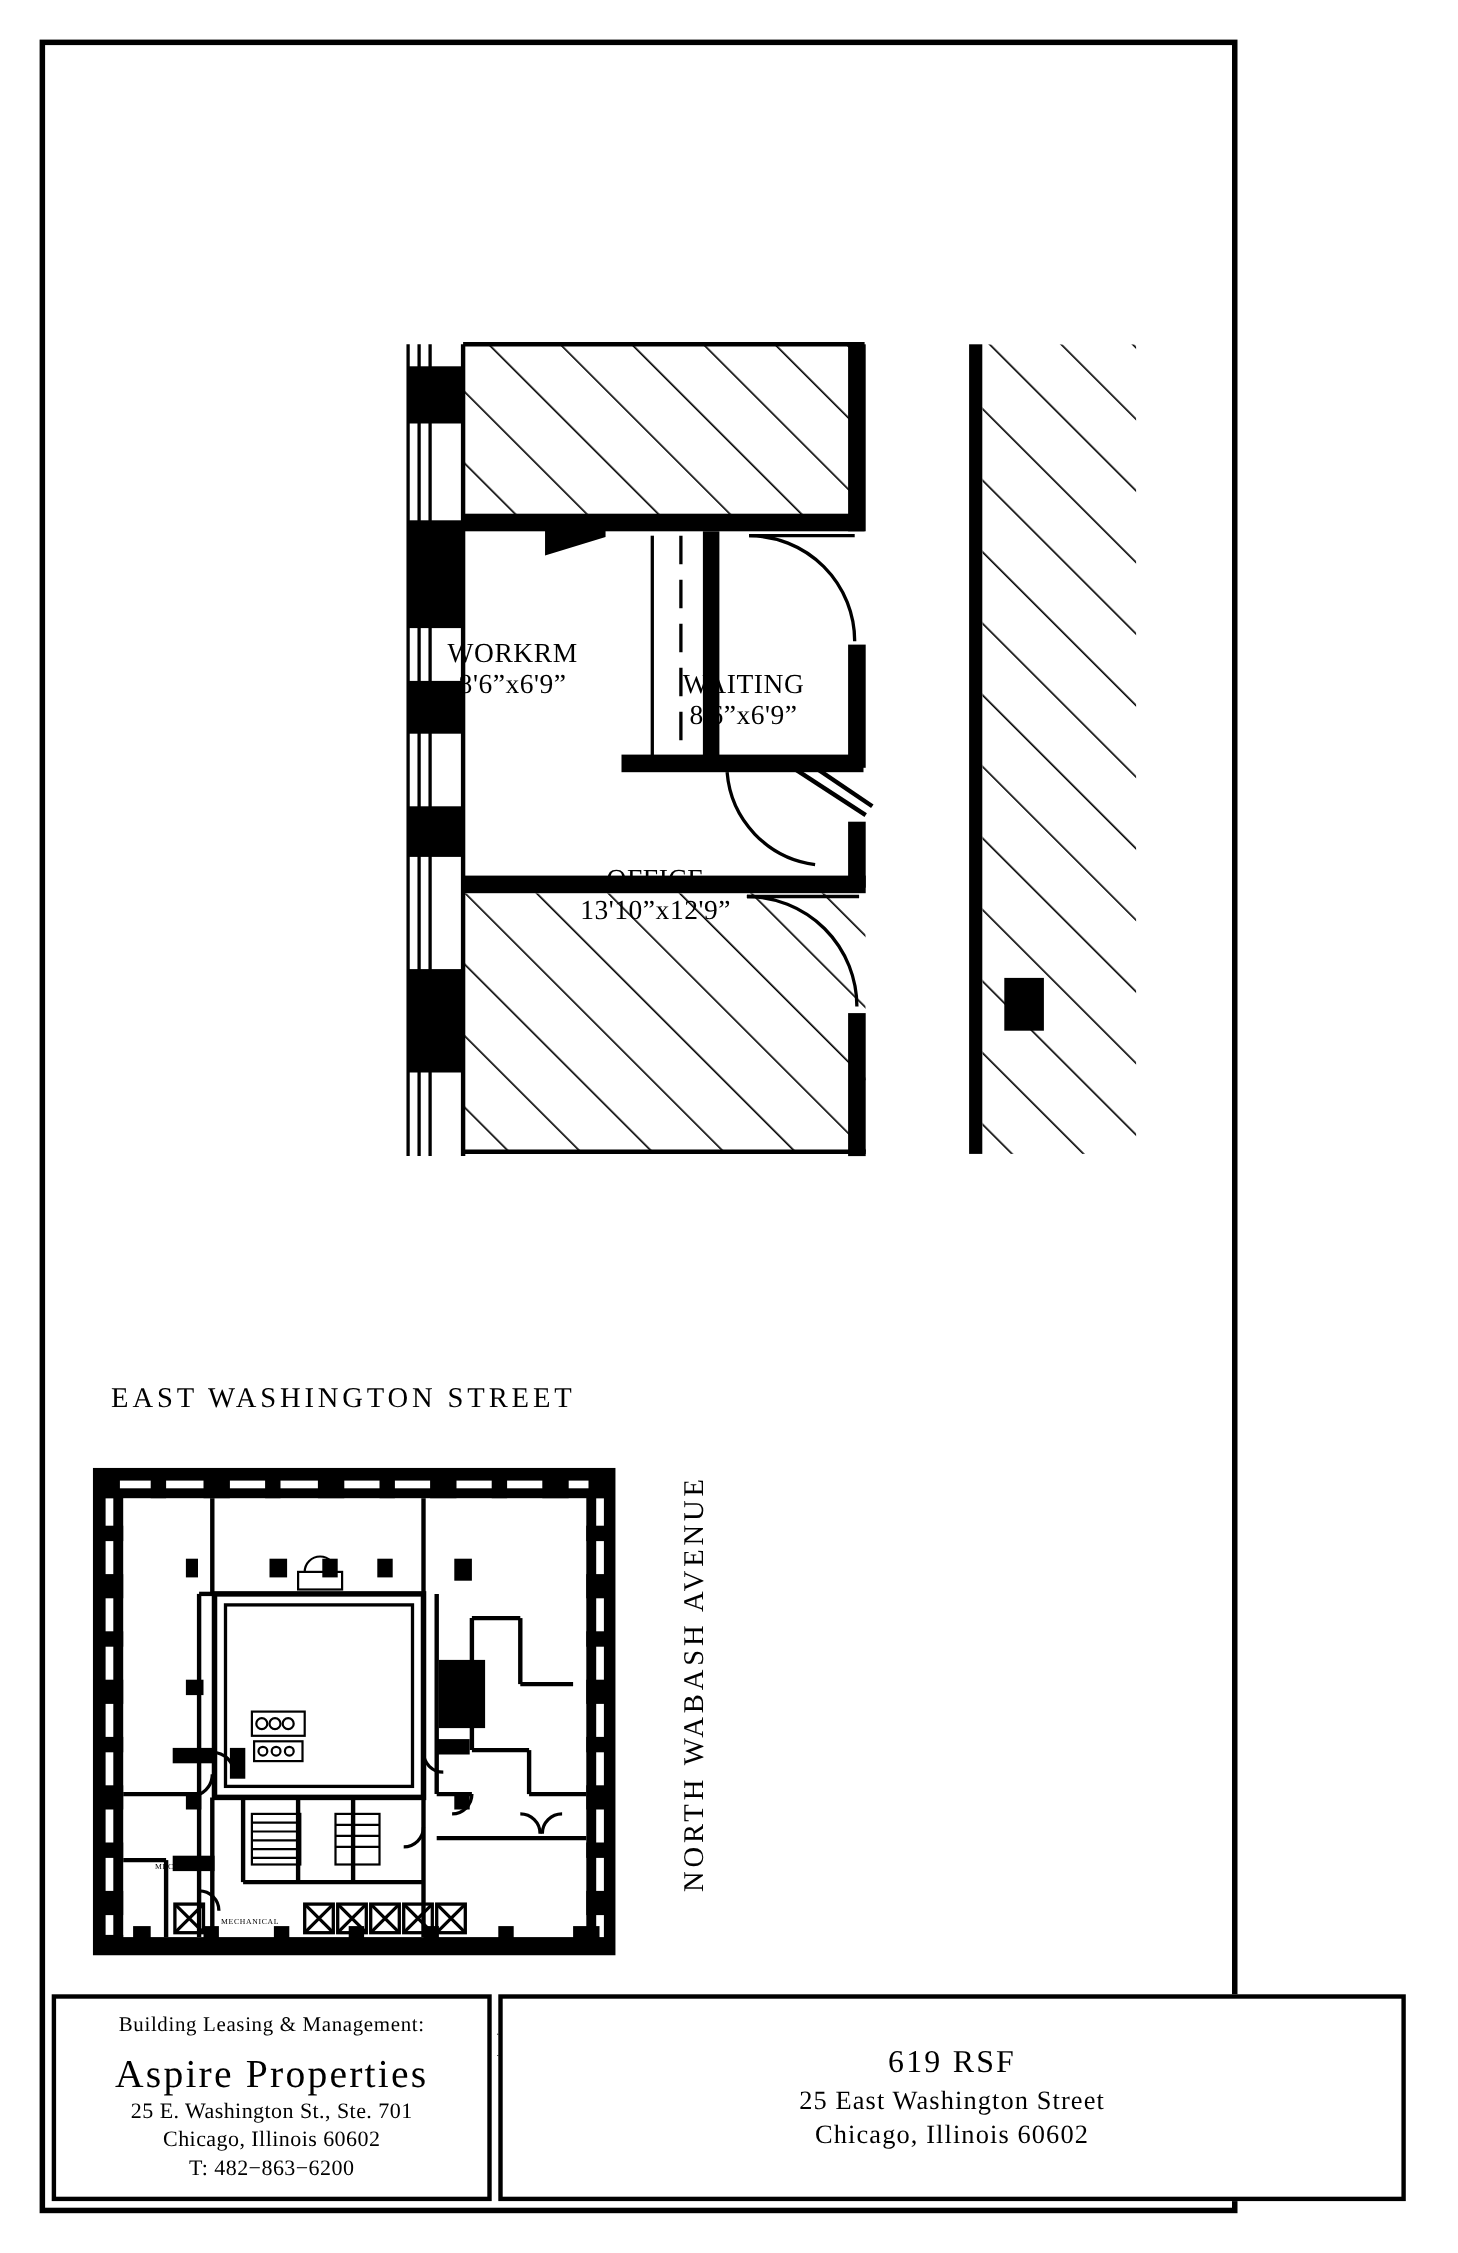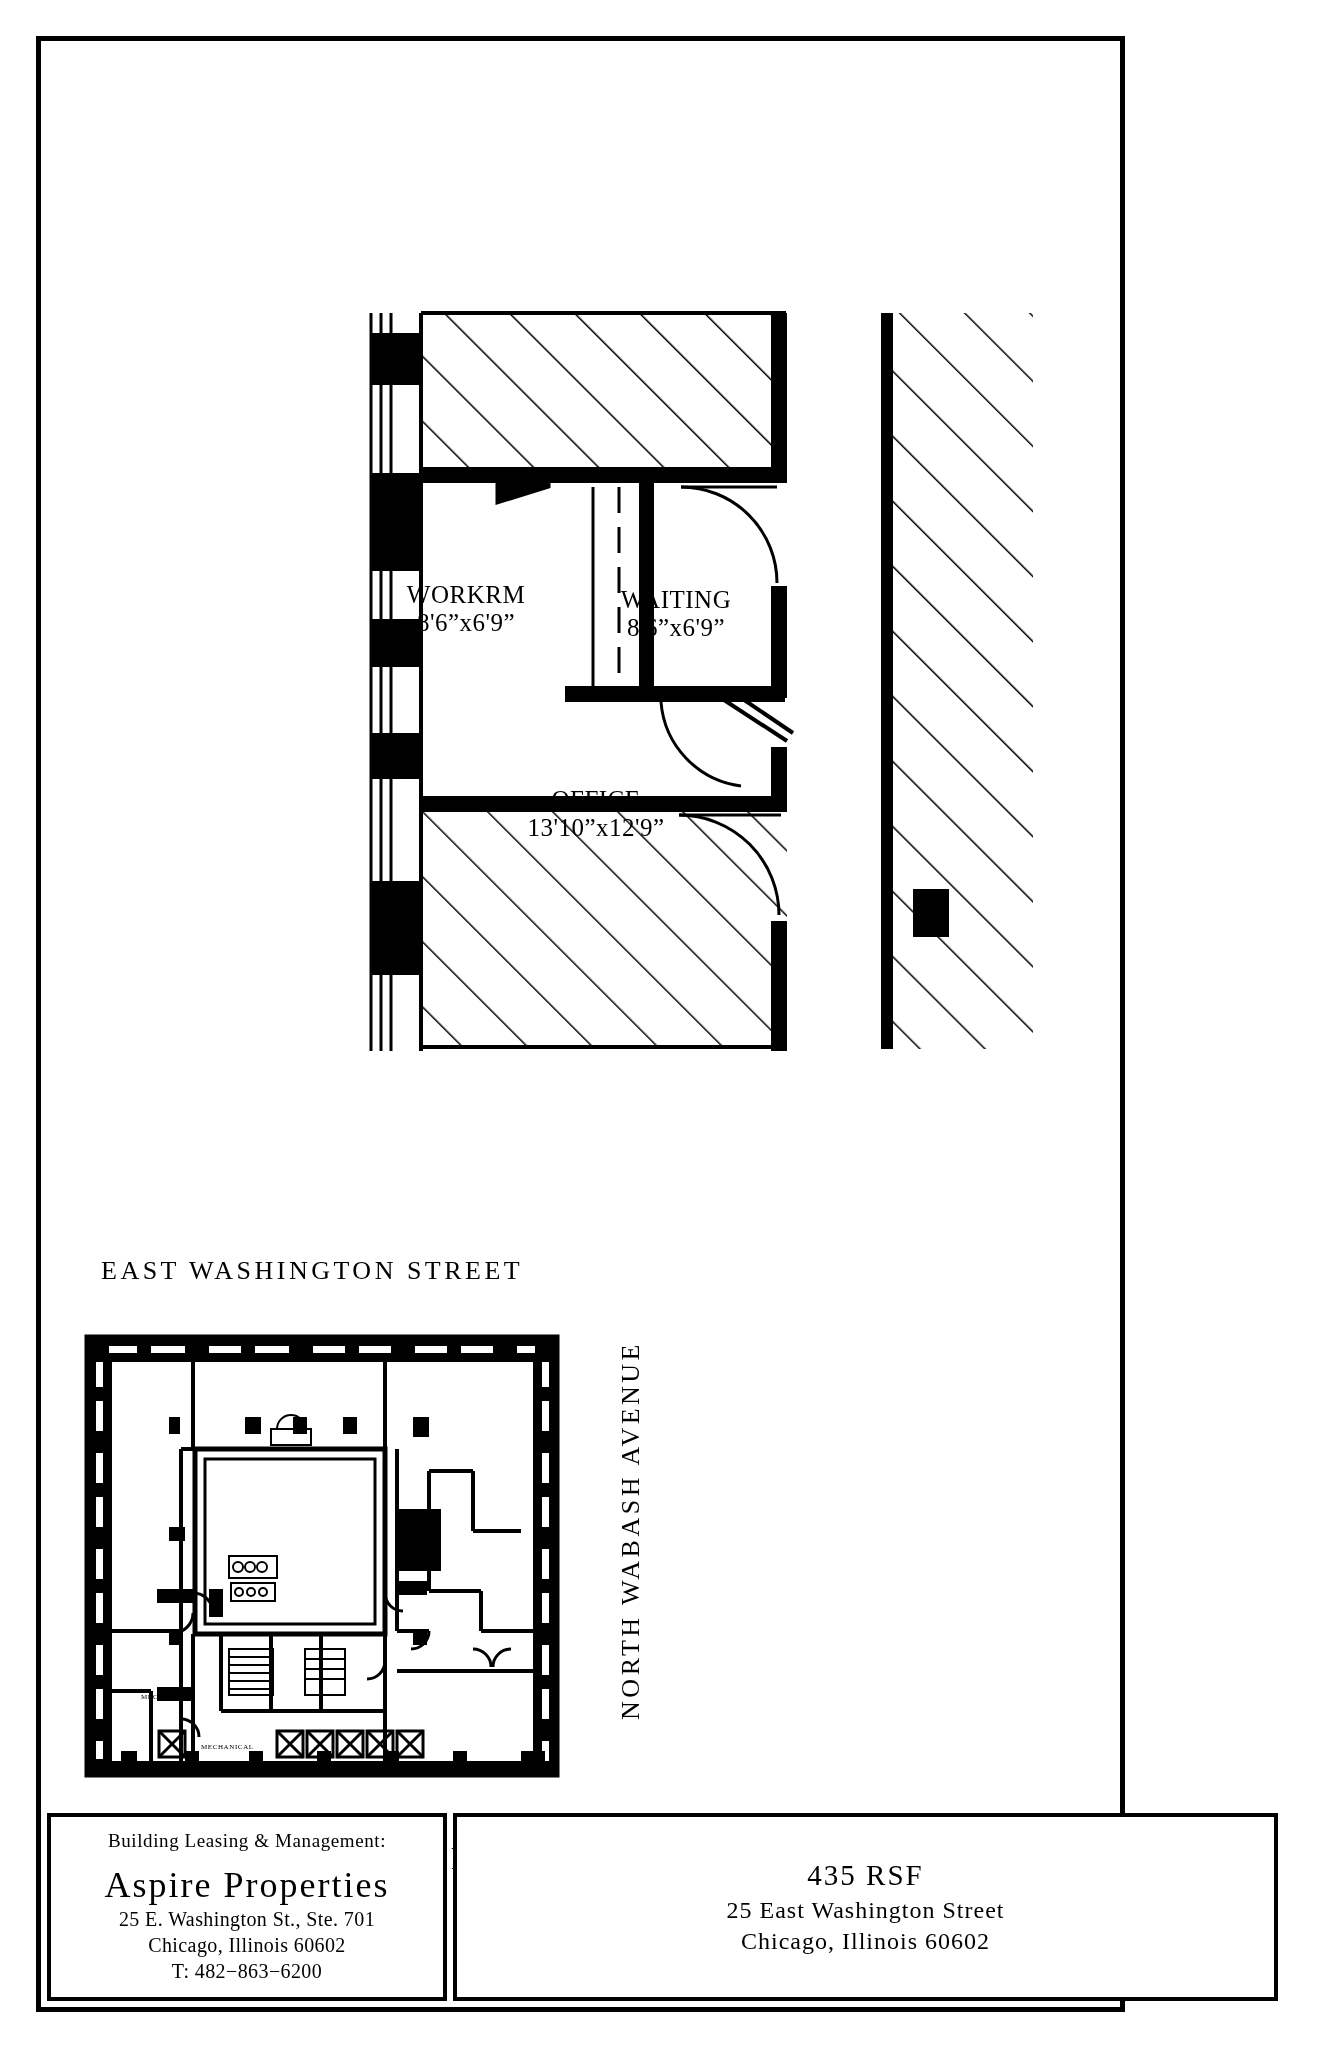--- a/index.html
+++ b/index.html
@@ -29,21 +29,21 @@
   .room-label {
     position:absolute;
     text-align:center;
     font-family:"Liberation Serif", serif;
     font-size:25px;
     line-height:1.12;
     letter-spacing:0.5px;
     white-space:nowrap;
   }
   #label-workrm { left:330px; top:540px; width:190px; }
-  #label-waiting { left:540px; top:545px; width:190px; }
+  #label-waiting { left:540px; top:568px; width:190px; }
   #label-office  { left:440px; top:745px; width:230px; }
   #context-street-label {
     position:absolute;
     left:60px; top:1215px;
     font-size:26px;
     letter-spacing:3.5px;
     white-space:nowrap;
   }
   #context-avenue-label {
     position:absolute;
@@ -390,19 +390,19 @@
 
   <div id="titleblocks">
     <div class="tb" id="tb-left">
       <div class="tb-line tb-heading">Building Leasing &amp; Management:</div>
       <div class="tb-line tb-brand">Aspire Properties</div>
       <div class="tb-line tb-addr">25 E. Washington St., Ste. 701</div>
       <div class="tb-line tb-addr">Chicago, Illinois 60602</div>
       <div class="tb-line tb-addr">T: 482−863−6200</div>
     </div>
     <div class="tb" id="tb-right">
-      <div class="tb-line tb-rsf">435 RSF</div>
+      <div class="tb-line tb-rsf">619 RSF</div>
       <div class="tb-line tb-addr">25 East Washington Street</div>
       <div class="tb-line tb-addr">Chicago, Illinois 60602</div>
     </div>
   </div>
 
 </div>
 
 </body></html>

